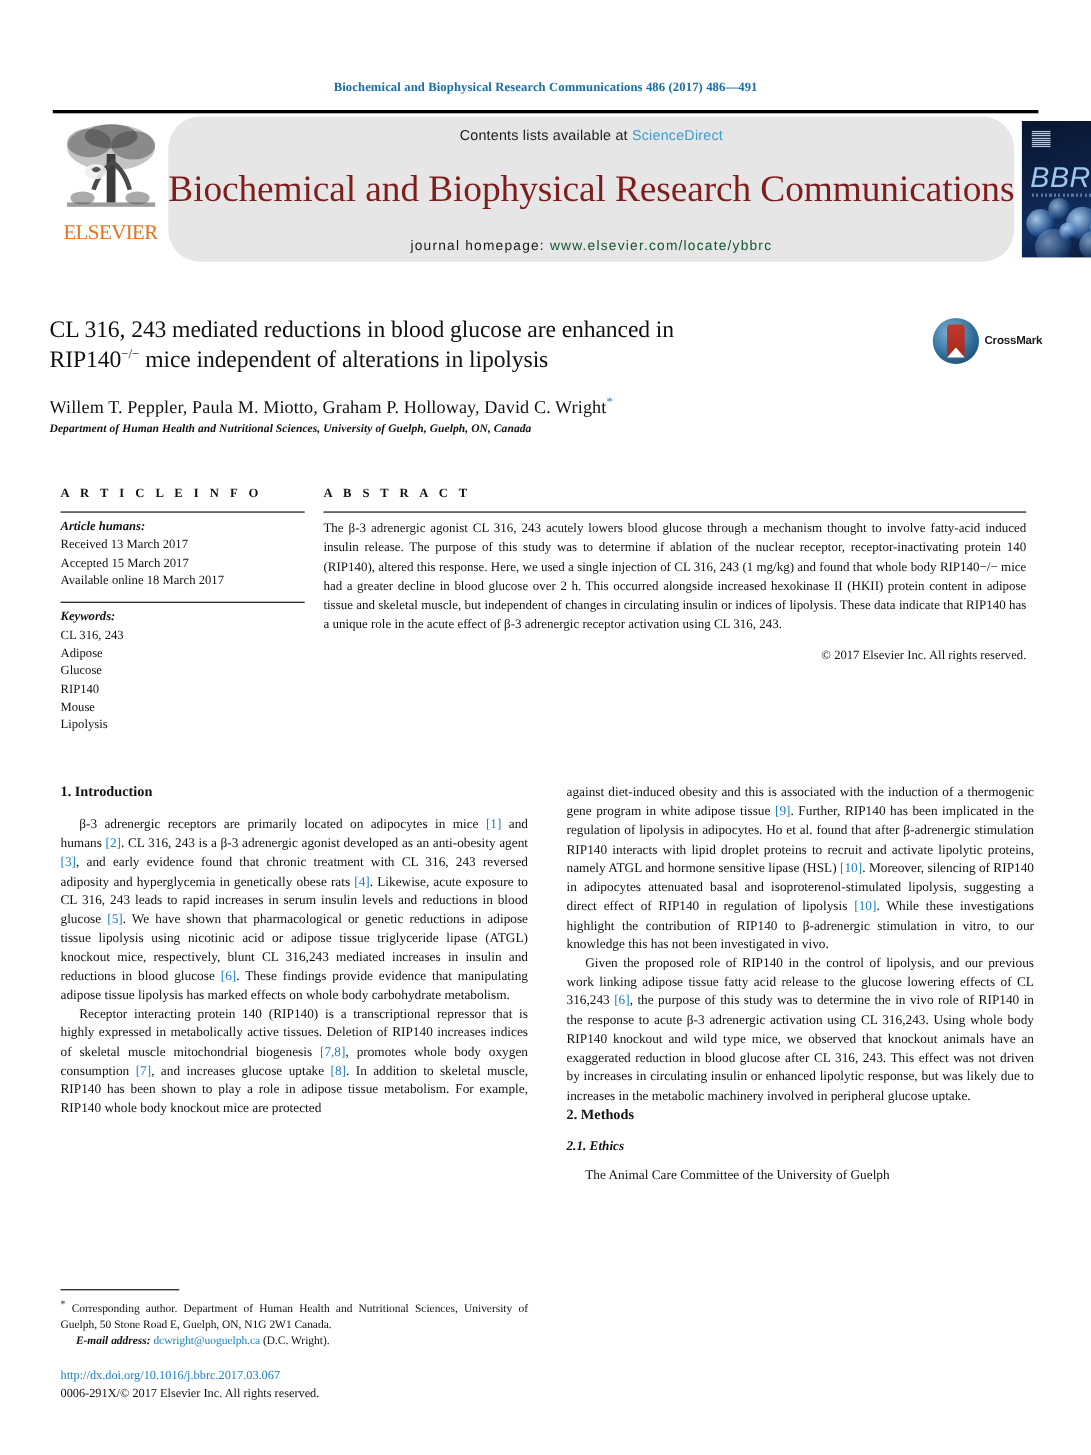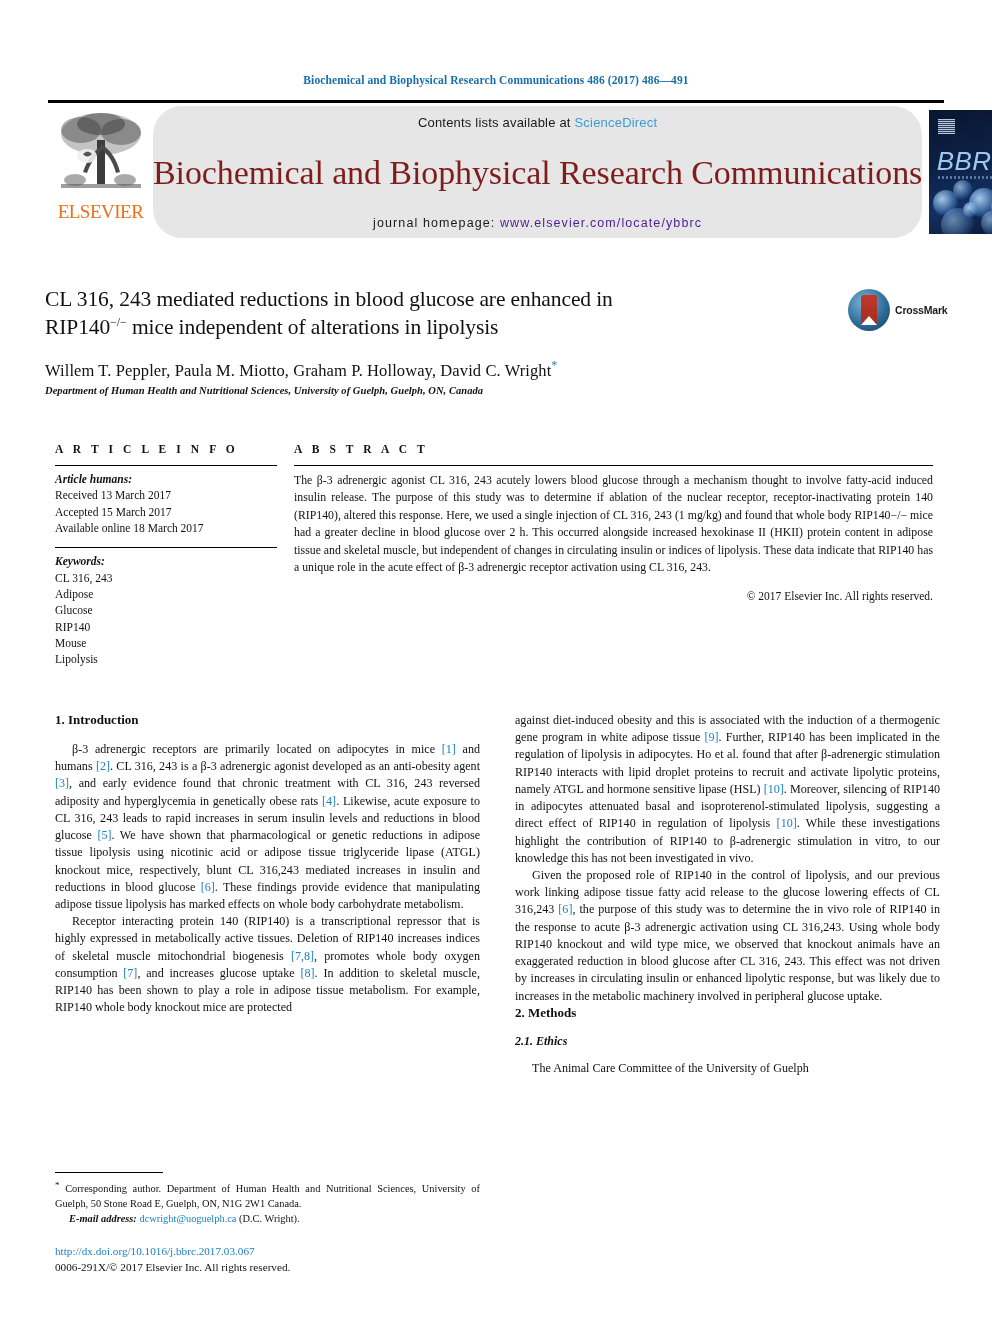--- a/index.html
+++ b/index.html
@@ -105,21 +105,21 @@
     line-height: 1.05;
     white-space: nowrap;
   }
   .homepage-line {
     font-family: "Liberation Sans", sans-serif;
     font-size: 12.5px;
     color: #1a1a1a;
     letter-spacing: 1.1px;
   }
   .homepage-line .url {
-    color: #4c1d95;
+    color: #14532d;
   }
   .cover-box {
     flex: 0 0 106px;
     width: 106px;
     display: flex;
     align-items: center;
     justify-content: center;
     font-style: italic;
   }
   .cover {

